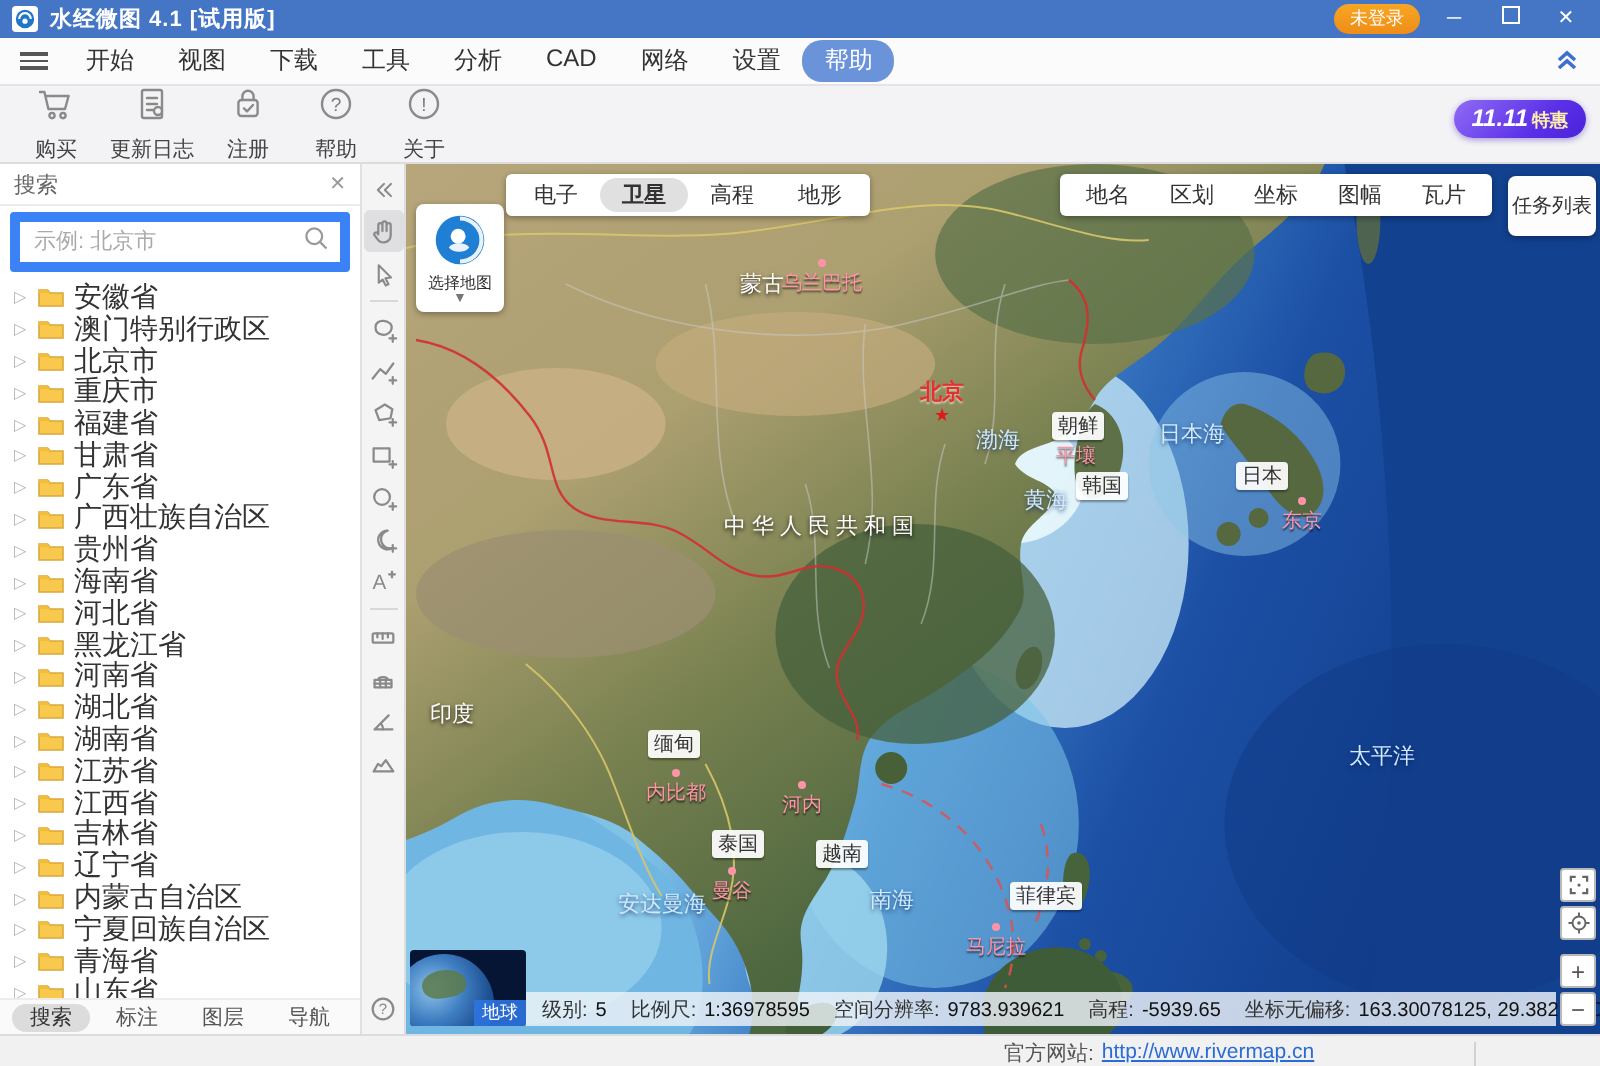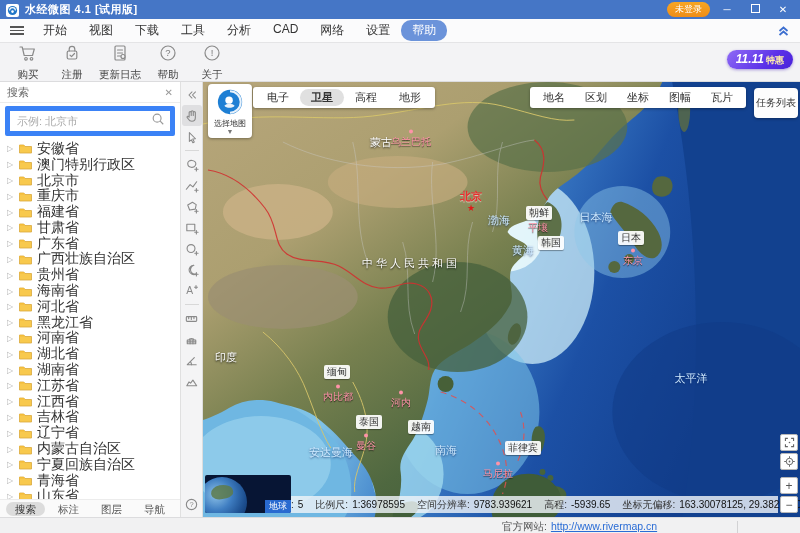--- a/index.html
+++ b/index.html
@@ -54,21 +54,21 @@
   
   .vtoolbar{width:22px;background:#f4f4f5;border-right:1px solid #dddddd;display:flex;flex-direction:column;
       align-items:center;padding:2px 0;box-sizing:border-box;}
   .vtb-btn{width:20px;height:21px;display:flex;align-items:center;justify-content:center;cursor:pointer;border-radius:3px;}
   .vtb-btn.active{background:#dfdfe1;}
   .vtb-div{width:14px;border-top:1px solid #d8d8d8;margin:3px 0;}
   .vtb-spacer{flex:1;}
   
   .map{flex:1;position:relative;overflow:hidden;background:#1a4a9c;}
   .map svg.canvas{position:absolute;inset:0;display:block;}
-  .map-logo{position:absolute;left:5px;top:2px;width:44px;height:54px;background:#fff;border-radius:4px;
+  .map-logo{position:absolute;left:5px;top:20px;width:44px;height:54px;background:#fff;border-radius:4px;
       box-shadow:0 1px 3px rgba(0,0,0,.35);display:flex;flex-direction:column;align-items:center;padding-top:4px;
       box-sizing:border-box;cursor:pointer;z-index:5;}
   .map-logo .mtext{font-size:8px;color:#333;margin-top:2px;}
   .map-logo .marrow{font-size:7px;color:#777;line-height:6px;}
   .base-tabs{position:absolute;left:50px;top:5px;background:#fff;border-radius:3px;box-shadow:0 1px 3px rgba(0,0,0,.35);
       display:flex;align-items:center;padding:2px 3px;z-index:5;}
   .base-tab{font-size:11px;color:#333;padding:1px 11px;border-radius:9px;cursor:pointer;font-family:Liberation Mono, monospace;}
   .base-tab.active{background:#e0e0e0;font-weight:bold;}
   .overlay-bar{position:absolute;right:54px;top:5px;background:#fff;border-radius:3px;box-shadow:0 1px 3px rgba(0,0,0,.35);
       display:flex;align-items:center;padding:2px 3px;z-index:5;}
@@ -82,21 +82,21 @@
   .ml.country-big{color:#fff;font-size:11px;letter-spacing:3px;text-shadow:0 1px 2px rgba(0,0,0,.85);}
   .ml.sea{color:#cfeaff;font-size:11px;text-shadow:0 1px 2px rgba(0,30,90,.7);}
   .ml.chip{background:rgba(255,255,255,.93);color:#333;font-size:10px;padding:0 3px;border-radius:2px;
       box-shadow:0 1px 1px rgba(0,0,0,.35);}
   .ml.capital{color:#ff93a8;font-size:10px;text-shadow:0 1px 1px rgba(0,0,0,.7);text-align:center;}
   .ml .cdot{display:block;width:4px;height:4px;background:#ff93a8;border-radius:50%;margin:0 auto 1px;}
   .ml.city-red{color:#e82e2e;font-size:11px;font-weight:bold;text-shadow:0 1px 1px rgba(255,255,255,.6);text-align:center;}
   .ml.city-red .bstar{display:block;color:#e01818;font-size:9px;line-height:8px;text-shadow:none;}
   
   .globe{position:absolute;left:2px;bottom:4px;width:58px;height:38px;background:#071534;overflow:hidden;
-      border-radius:2px;cursor:pointer;z-index:6;padding-left:28px;}
+      border-radius:2px;cursor:pointer;z-index:6;}
   .globe .gsphere{position:absolute;left:-8px;top:2px;width:50px;height:50px;border-radius:50%;
       background:radial-gradient(circle at 38% 35%,#8fc3e8 0%,#3f7ec2 35%,#1d4f90 65%,#0a2550 100%);}
   .globe .gland{position:absolute;left:6px;top:10px;width:22px;height:14px;border-radius:50% 60% 40% 50%;
       background:#5d7a4a;opacity:.85;transform:rotate(-12deg);}
   .globe .glabel{position:absolute;right:0;bottom:0;background:rgba(45,115,225,.9);color:#fff;font-size:9px;
       padding:0 4px;line-height:13px;}
   
   .status-bar{position:absolute;left:60px;right:22px;bottom:4px;height:17px;background:rgba(238,243,248,.82);
       display:flex;align-items:center;font-size:10px;color:#111;padding:0 8px;z-index:5;}
   .status-bar b{font-weight:normal;color:#333;margin-right:4px;}
@@ -164,33 +164,33 @@
         <span class="rbtn">
           <span><svg width="20" height="20" viewBox="0 0 20 20" fill="none" stroke="#8a8a8a" stroke-width="1.2" stroke-linecap="round" stroke-linejoin="round">
               <path d="M2 4 h2.2 l2 8.5 h8.3 l1.8-6.5 H5"></path>
               <circle cx="8" cy="15.8" r="1.3"></circle>
               <circle cx="13.5" cy="15.8" r="1.3"></circle>
             </svg></span>
           <span class="rlabel">购买</span>
         </span>
         <span class="rbtn">
           <span><svg width="20" height="20" viewBox="0 0 20 20" fill="none" stroke="#8a8a8a" stroke-width="1.2" stroke-linecap="round" stroke-linejoin="round">
+              <rect x="5" y="3" width="10" height="14" rx="1"></rect>
+              <path d="M7.5 7 h5 M7.5 10 h5 M7.5 13 h3"></path>
+              <circle cx="13" cy="13.5" r="2" fill="#f3f3f5"></circle>
+            </svg></span>
+          <span class="rlabel">更新日志</span>
+        </span>
+        <span class="rbtn">
+          <span><svg width="20" height="20" viewBox="0 0 20 20" fill="none" stroke="#8a8a8a" stroke-width="1.2" stroke-linecap="round" stroke-linejoin="round">
               <rect x="5.2" y="8" width="9.6" height="8" rx="1.5"></rect>
               <path d="M7.2 8 V6.2 a2.8 2.8 0 0 1 5.6 0 V8"></path>
               <path d="M8 12.2 l1.5 1.5 3-3.2"></path>
             </svg></span>
           <span class="rlabel">注册</span>
-        </span>
-        <span class="rbtn">
-          <span><svg width="20" height="20" viewBox="0 0 20 20" fill="none" stroke="#8a8a8a" stroke-width="1.2" stroke-linecap="round" stroke-linejoin="round">
-              <rect x="5" y="3" width="10" height="14" rx="1"></rect>
-              <path d="M7.5 7 h5 M7.5 10 h5 M7.5 13 h3"></path>
-              <circle cx="13" cy="13.5" r="2" fill="#f3f3f5"></circle>
-            </svg></span>
-          <span class="rlabel">更新日志</span>
         </span>
         <span class="rbtn">
           <span><svg width="20" height="20" viewBox="0 0 20 20" fill="none" stroke="#8a8a8a" stroke-width="1.2" stroke-linecap="round" stroke-linejoin="round">
               <circle cx="10" cy="10" r="7"></circle>
               <text x="10" y="13.4" font-size="9.5" text-anchor="middle" fill="#7a7a7a" stroke="none">?</text>
             </svg></span>
           <span class="rlabel">帮助</span>
         </span>
         <span class="rbtn">
           <span><svg width="20" height="20" viewBox="0 0 20 20" fill="none" stroke="#8a8a8a" stroke-width="1.2" stroke-linecap="round" stroke-linejoin="round">
@@ -681,21 +681,21 @@
           <span class="ml country" style="left: 178px; top: 60px;"><span>蒙古</span></span>
           <span class="ml capital" style="left: 208px; top: 57px;"><span class="cdot"></span><span>乌兰巴托</span></span>
           <span class="ml city-red" style="left: 268px; top: 118px;"><span>北京</span><span class="bstar">★</span></span>
           <span class="ml sea" style="left: 296px; top: 138px;"><span>渤海</span></span>
           <span class="ml chip" style="left: 336px; top: 131px;"><span>朝鲜</span></span>
           <span class="ml capital" style="left: 335px; top: 146px;"><span>平壤</span></span>
           <span class="ml chip" style="left: 348px; top: 161px;"><span>韩国</span></span>
           <span class="ml sea" style="left: 320px; top: 168px;"><span>黄海</span></span>
           <span class="ml sea" style="left: 393px; top: 135px;"><span>日本海</span></span>
           <span class="ml chip" style="left: 428px; top: 156px;"><span>日本</span></span>
-          <span class="ml capital" style="left: 430px; top: 176px; text-align: center;"><span class="cdot"></span><span>东京</span></span>
+          <span class="ml capital" style="left: 448px; top: 176px; text-align: center;"><span class="cdot"></span><span>东京</span></span>
           <span class="ml country-big" style="left: 208px; top: 181px;"><span>中华人民共和国</span></span>
           <span class="ml country" style="left: 23px; top: 275px;"><span>印度</span></span>
           <span class="ml chip" style="left: 134px; top: 290px;"><span>缅甸</span></span>
           <span class="ml capital" style="left: 135px; top: 312px;"><span class="cdot"></span><span>内比都</span></span>
           <span class="ml capital" style="left: 198px; top: 304px; margin-top: 14px;"><span class="cdot"></span><span>河内</span></span>
           <span class="ml chip" style="left: 166px; top: 340px;"><span>泰国</span></span>
           <span class="ml capital" style="left: 163px; top: 361px;"><span class="cdot"></span><span>曼谷</span></span>
           <span class="ml chip" style="left: 218px; top: 345px;"><span>越南</span></span>
           <span class="ml sea" style="left: 128px; top: 370px;"><span>安达曼海</span></span>
           <span class="ml sea" style="left: 243px; top: 368px;"><span>南海</span></span>

